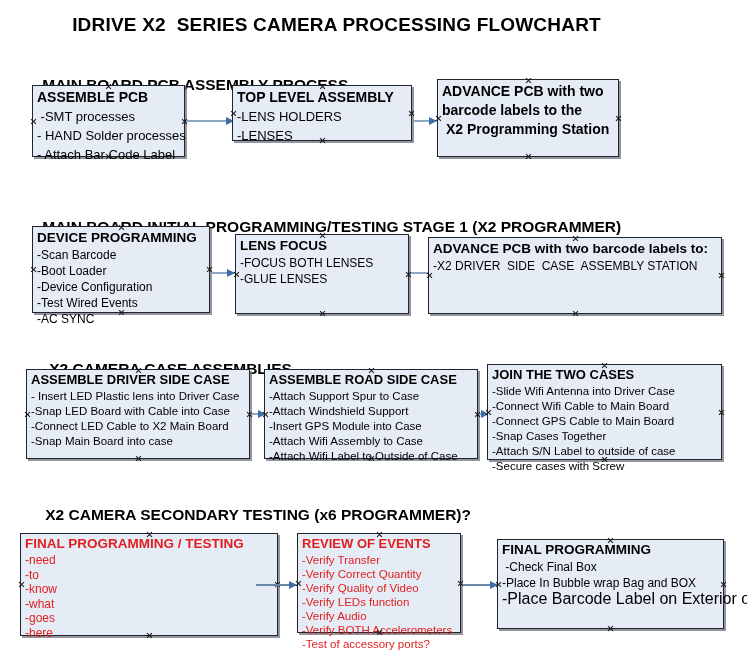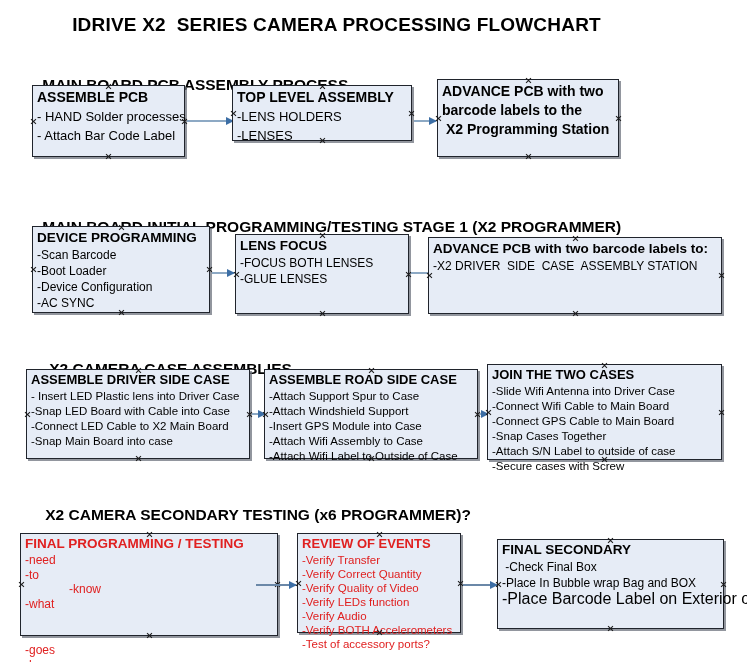--- a/index.html
+++ b/index.html
@@ -127,20 +127,21 @@
 
   <div class="doc-title">IDRIVE X2  SERIES CAMERA PROCESSING FLOWCHART</div>
 
   <div class="section-head" style="left:25px; top:58px;">
     <span>MAIN BOARD PCB ASSEMBLY PROCESS</span>
   </div>
 
   <div class="fbox big" style="left:32px; top:85px; width:153px; height:72px;">
     <div class="inner">
       <div class="btitle">ASSEMBLE PCB</div>
+      <div class="bline"> -SMT processes</div>
       <div class="bline">- HAND Solder processes</div>
       <div class="bline">- Attach Bar Code Label</div>
     </div>
     <span class="handle" style="left:50%; top:0;"></span>
     <span class="handle" style="left:50%; top:100%;"></span>
     <span class="handle" style="left:0; top:50%;"></span>
     <span class="handle" style="left:100%; top:50%;"></span>
   </div>
 
   <div class="conn" style="left:187px; top:120px; width:46px;">
@@ -178,20 +179,21 @@
   <div class="section-head" style="left:25px; top:200px;">
     <span>MAIN BOARD INITIAL PROGRAMMING/TESTING STAGE 1 (X2 PROGRAMMER)</span>
   </div>
 
   <div class="fbox mid" style="left:32px; top:226px; width:178px; height:87px;">
     <div class="inner">
       <div class="btitle">DEVICE PROGRAMMING</div>
       <div class="bline">-Scan Barcode</div>
       <div class="bline">-Boot Loader</div>
       <div class="bline">-Device Configuration</div>
+      <div class="bline">-Test Wired Events</div>
       <div class="bline">-AC SYNC</div>
     </div>
     <span class="handle" style="left:50%; top:0;"></span>
     <span class="handle" style="left:50%; top:100%;"></span>
     <span class="handle" style="left:0; top:50%;"></span>
     <span class="handle" style="left:100%; top:50%;"></span>
   </div>
 
   <div class="conn" style="left:212px; top:272px; width:22px;">
       <i class="head"></i>
@@ -283,23 +285,23 @@
 
   <div class="section-head" style="left:28px; top:488px;">
     <span>X2 CAMERA SECONDARY TESTING </span><span class="accent">(x6 PROGRAMMER)?</span>
   </div>
 
   <div class="fbox red" style="left:20px; top:533px; width:258px; height:103px;">
     <div class="inner">
       <div class="btitle" style="font-size:13.5px;">FINAL PROGRAMMING / TESTING</div>
       <div class="bline" style="font-size:12px;line-height:14.5px;">-need</div>
       <div class="bline" style="font-size:12px;line-height:14.5px;">-to</div>
-      <div class="bline" style="font-size:12px;line-height:14.5px;margin-left:44px;">-know</div>
+      <div class="bline" style="font-size:12px;line-height:14.5px;">-know</div>
       <div class="bline" style="font-size:12px;line-height:14.5px;">-what</div>
-      <div class="bline" style="font-size:12px;line-height:14.5px;margin-top:32px;">-goes</div>
+      <div class="bline" style="font-size:12px;line-height:14.5px;">-goes</div>
       <div class="bline" style="font-size:12px;line-height:14.5px;">-here</div>
     </div>
     <span class="handle" style="left:50%; top:0;"></span>
     <span class="handle" style="left:50%; top:100%;"></span>
     <span class="handle" style="left:0; top:50%;"></span>
     <span class="handle" style="left:100%; top:50%;"></span>
   </div>
 
   <div class="conn plain" style="left:256px; top:584px; width:40px;">
       <i class="head"></i>
@@ -321,21 +323,21 @@
     <span class="handle" style="left:0; top:50%;"></span>
     <span class="handle" style="left:100%; top:50%;"></span>
   </div>
 
   <div class="conn plain" style="left:463px; top:584px; width:34px;">
       <i class="head"></i>
     </div>
 
   <div class="fbox" style="left:497px; top:539px; width:227px; height:90px;">
     <div class="inner">
-      <div class="btitle" style="font-size:13.5px;">FINAL SECONDARY</div>
+      <div class="btitle" style="font-size:13.5px;">FINAL PROGRAMMING</div>
       <div class="bline" style="font-size:12px;line-height:16px;"> -Check Final Box</div>
       <div class="bline" style="font-size:12px;line-height:16px;">-Place In Bubble wrap Bag and BOX</div>
       <div class="bline" style="font-size:16px;line-height:16px;">-Place Barcode Label on Exterior or Box</div>
     </div>
     <span class="handle" style="left:50%; top:0;"></span>
     <span class="handle" style="left:50%; top:100%;"></span>
     <span class="handle" style="left:0; top:50%;"></span>
     <span class="handle" style="left:100%; top:50%;"></span>
   </div>
 

